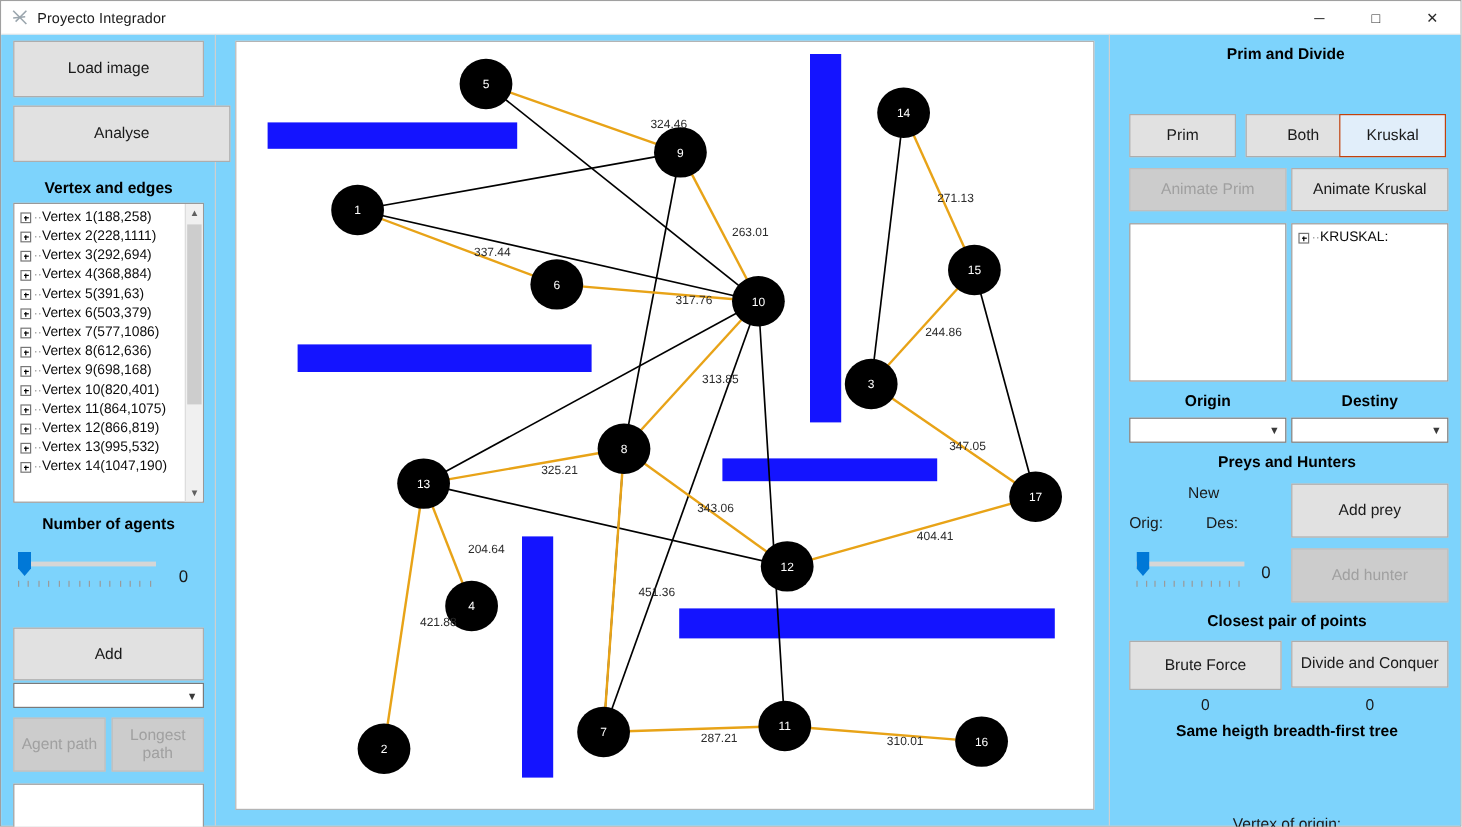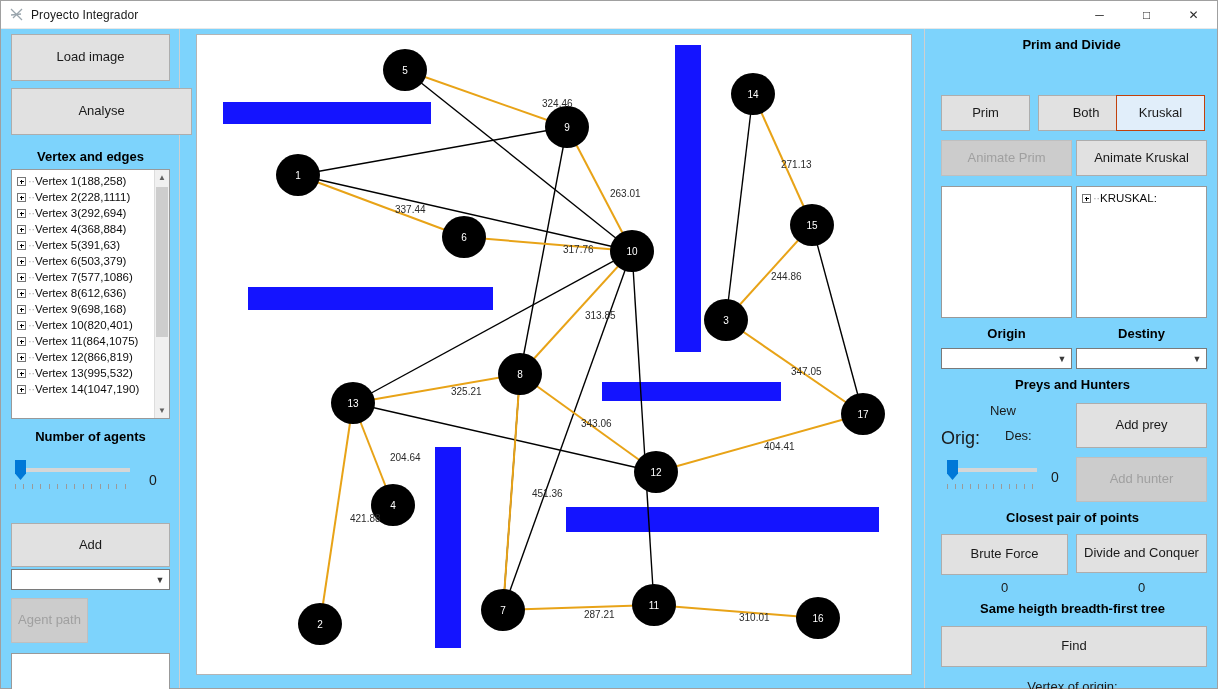--- a/index.html
+++ b/index.html
@@ -253,21 +253,21 @@
   .out-prim        { left: 16px;  top: 157px; width: 131px; height: 132px; }
   .tree-kruskal    { left: 1075px; top: 157px; width: 131px; height: 132px; }
 
   .lbl-origin  { position: absolute; left: 940px;  top: 297px; width: 131px; }
   .lbl-destiny { position: absolute; left: 1075px; top: 297px; width: 131px; }
   .combo-origin  { left: 940px;  top: 319px; width: 131px; height: 21px; }
   .combo-destiny { left: 1075px; top: 319px; width: 131px; height: 21px; }
 
   .r-title-preys { position: absolute; left: 925px; top: 348px; width: 293px; }
   .lbl-new  { position: absolute; left: 940px; top: 374px; width: 124px; text-align: center; font-size: 13px; }
-  .lbl-orig { position: absolute; left: 940px; top: 399px; font-size: 18px; }
+  .lbl-orig { position: absolute; left: 940px; top: 399px; font-size: 13px; }
   .lbl-des  { position: absolute; left: 1004px; top: 399px; font-size: 13px; }
   .ph-slider { left: 946px; top: 430px; width: 90px; }
   .ph-val    { position: absolute; left: 1050px; top: 440px; }
   .btn-addprey   { position: absolute; left: 1075px; top: 374px; width: 131px; height: 45px; }
   .btn-addhunter { position: absolute; left: 1075px; top: 428px; width: 131px; height: 45px; }
 
   .r-title-closest { position: absolute; left: 925px; top: 481px; width: 293px; }
   .btn-brute   { position: absolute; left: 940px;  top: 505px; width: 127px; height: 41px; }
   .btn-divide  { position: absolute; left: 1075px; top: 505px; width: 131px; height: 39px; }
   .val-brute   { position: absolute; left: 940px;  top: 551px; width: 127px; text-align: center; font-size: 13px; }
@@ -425,20 +425,21 @@
       <div class="slider-val agents-val">0</div>
 
       <div class="btn btn-add">Add</div>
 
       <div class="combo combo-agent">
         <span></span>
         <span class="chev">▼</span>
       </div>
 
       <div class="btn disabled btn-agentpath">Agent path</div>
+      <div class="btn disabled btn-longestpath">Longest path</div>
 
       <div class="outbox out-left"></div>
     </div>
 
     <div class="center">
       <div class="canvas">
         <svg id="graph-svg" width="714" height="639" viewBox="0 0 714 639">
             <rect x="26" y="67" width="208" height="22" fill="#1414ff"></rect>
             <rect x="51" y="252" width="245" height="23" fill="#1414ff"></rect>
             <rect x="478" y="10" width="26" height="307" fill="#1414ff"></rect>
@@ -591,17 +592,16 @@
     <div class="btn btn-addprey">Add prey</div>
     <div class="btn disabled btn-addhunter">Add hunter</div>
 
     <div class="sec-title r-title-closest">Closest pair of points</div>
     <div class="btn btn-brute">Brute Force</div>
     <div class="btn btn-divide">Divide and Conquer</div>
     <div class="val-brute">0</div>
     <div class="val-divide">0</div>
 
     <div class="sec-title r-title-bfs">Same heigth breadth-first tree</div>
-    <div class="btn btn-find">Find</div>
     <div class="lbl-vorigin">Vertex of origin:</div>
 
   </div>
 </div>
 
 </body></html>

